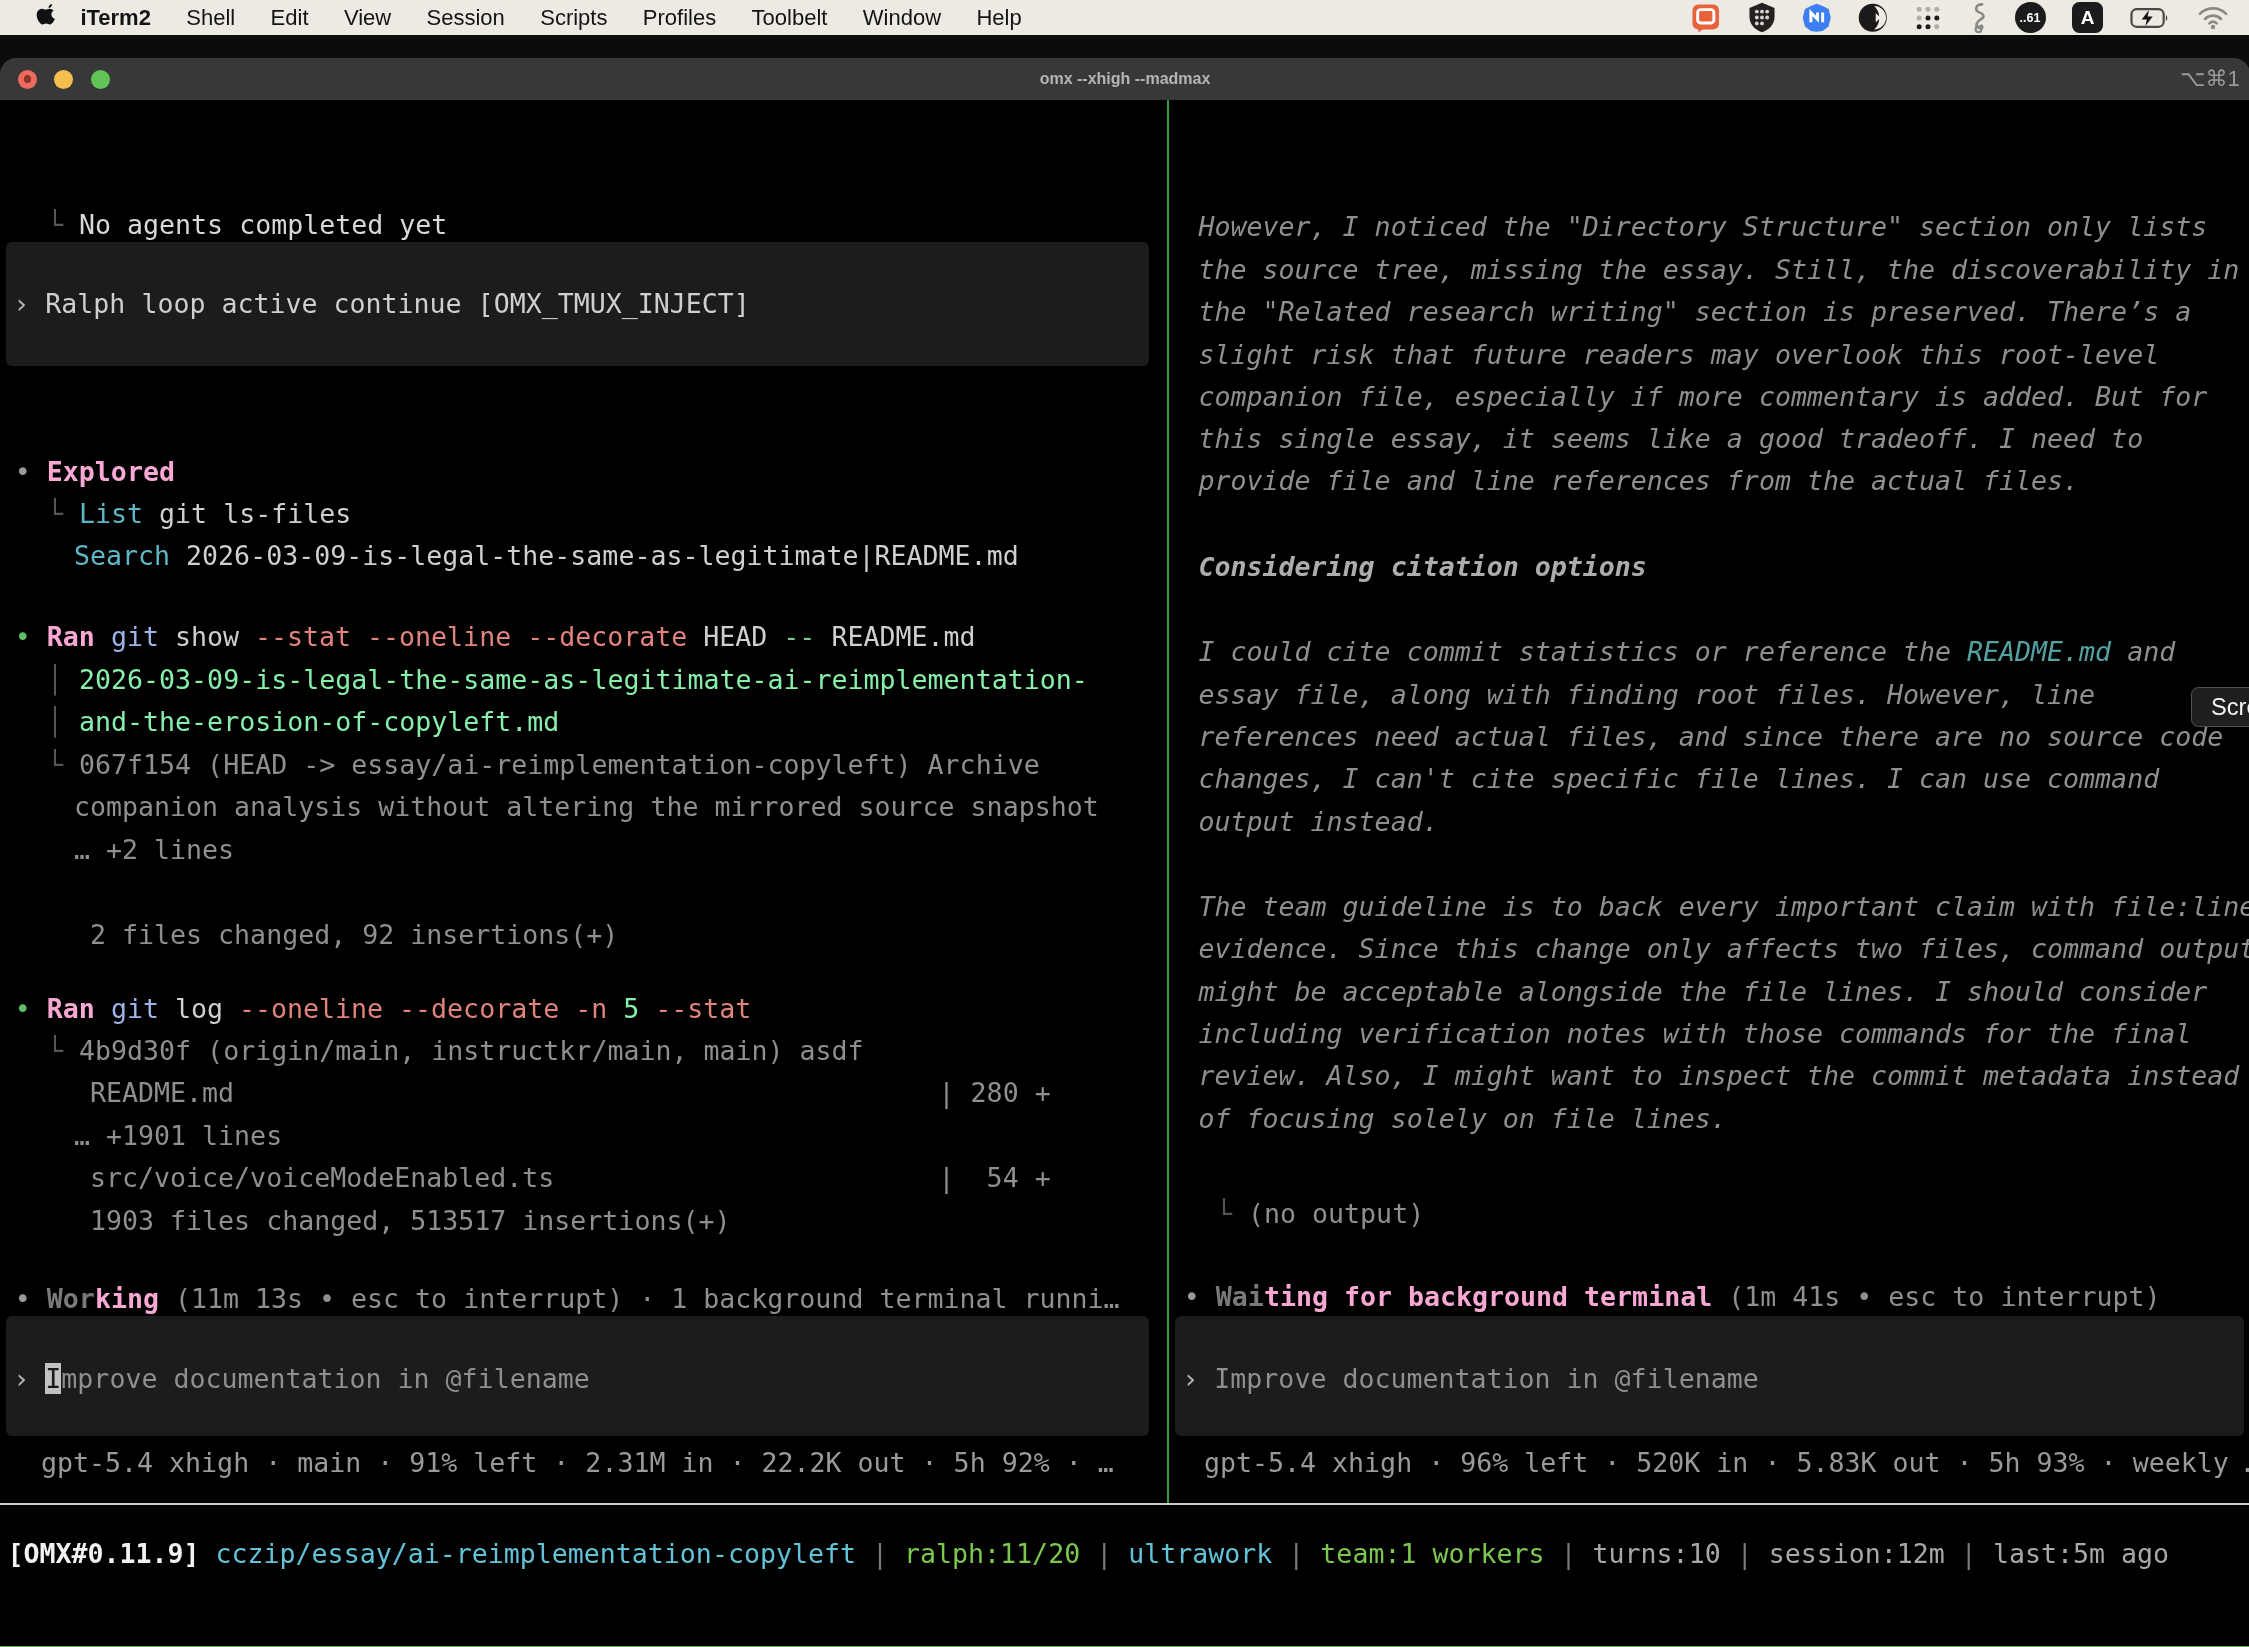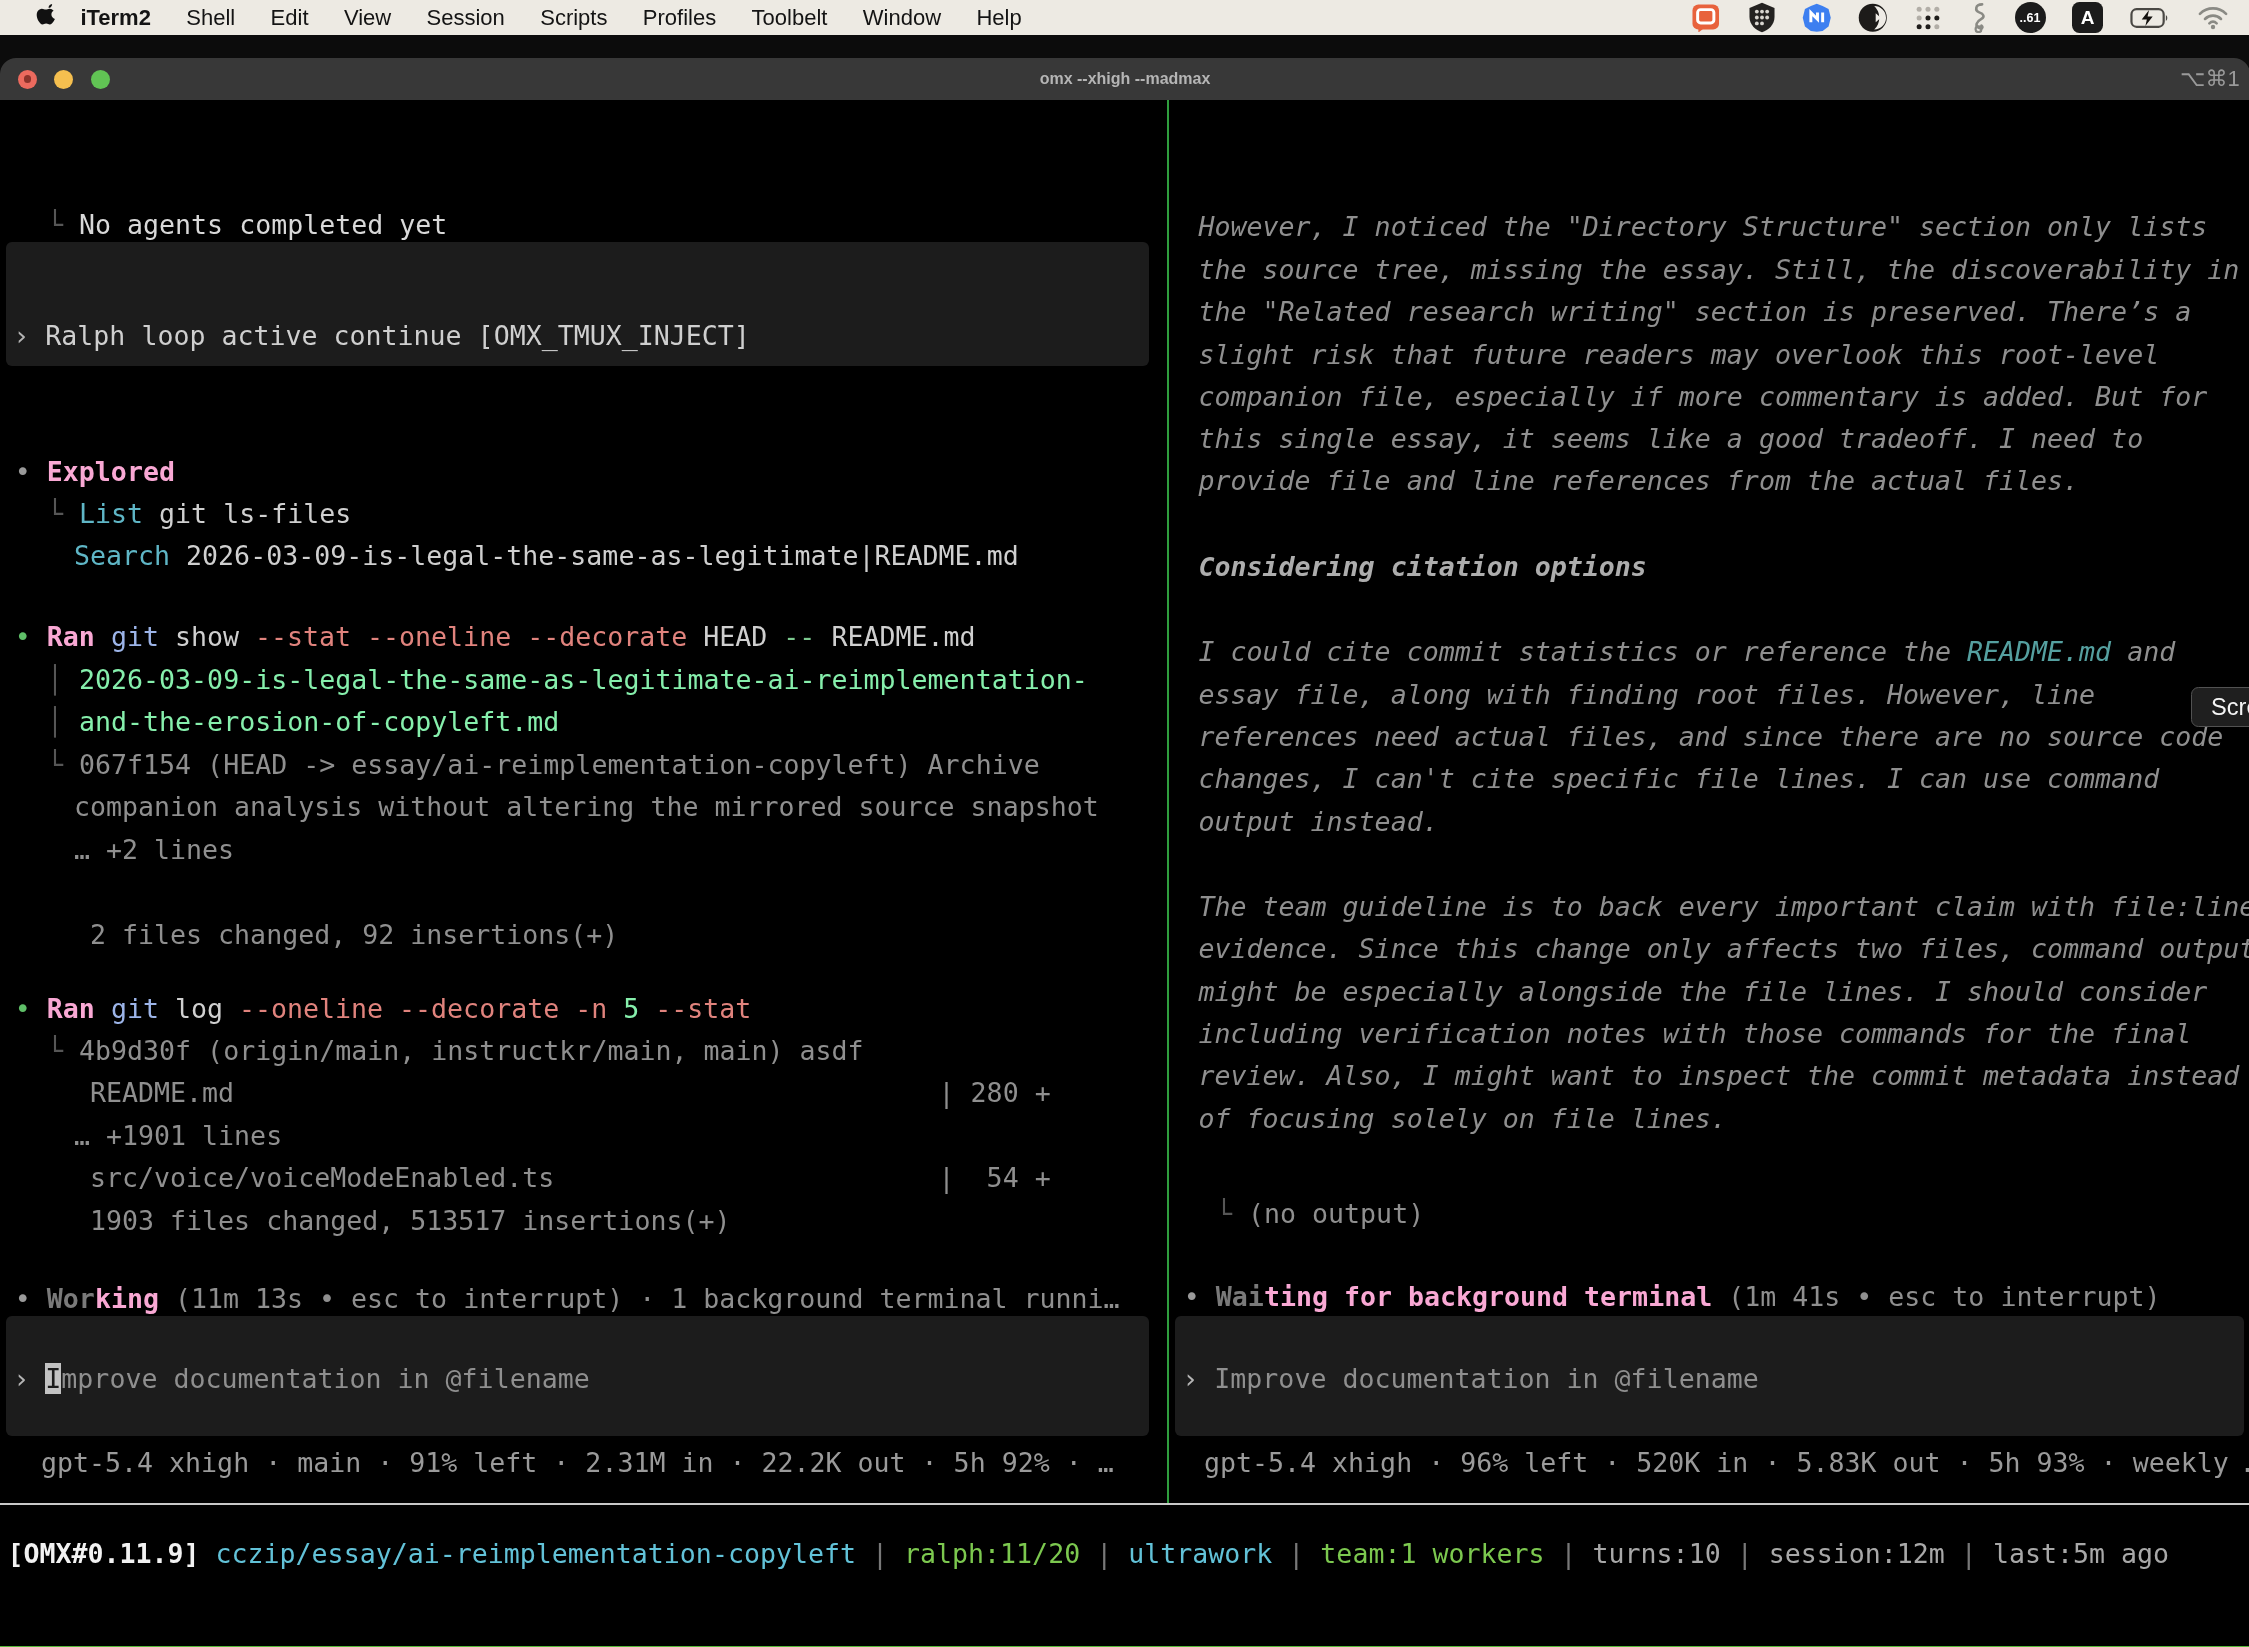--- a/index.html
+++ b/index.html
@@ -207,21 +207,21 @@
     <span class="wtitle">omx --xhigh --madmax</span>
     <span class="wshortcut">⌥⌘1</span>
   </div>
 
   <div class="term">
 
     <div class="pane pane-left">
       <div class="promptbox pb-left1"></div>
       <div class="promptbox pb-left2"></div>
     <div class="tl" style="top: 103px; left: 47px;"><span class="s-tree">└ </span><span class="s-bright">No agents completed yet</span></div>
-        <div class="tl" style="top: 182px; left: 13.3px; margin-top: 32px;"><span class="s-pr">› </span><span class="s-white">Ralph loop active continue [OMX_TMUX_INJECT]</span></div>
+        <div class="tl" style="top: 182px; left: 13.3px;"><span class="s-pr">› </span><span class="s-white">Ralph loop active continue [OMX_TMUX_INJECT]</span></div>
         <div class="tl" style="top: 350px; left: 14.8px;"><span class="s-gr">• </span><span class="s-bw">Explored</span></div>
         <div class="tl" style="top: 392px; left: 47px;"><span class="s-tree">└ </span><span class="s-cyan">List</span><span class="s-white"> git ls-files</span></div>
         <div class="tl" style="top: 434px; left: 74px;"><span class="s-cyan">Search</span><span class="s-white"> 2026-03-09-is-legal-the-same-as-legitimate|README.md</span></div>
         <div class="tl" style="top: 515px; left: 14.8px;"><span class="s-gb">• </span><span class="s-bw">Ran </span><span class="s-blue">git </span><span class="s-white">show </span><span class="s-red">--stat --oneline --decorate </span><span class="s-white">HEAD </span><span class="s-grn">-- </span><span class="s-white">README.md</span></div>
         <div class="tl" style="top: 558px; left: 47px;"><span class="s-tree">│ </span><span class="s-lav">2026-03-09-is-legal-the-same-as-legitimate-ai-reimplementation-</span></div>
         <div class="tl" style="top: 600px; left: 47px;"><span class="s-tree">│ </span><span class="s-lav">and-the-erosion-of-copyleft.md</span></div>
         <div class="tl" style="top: 643px; left: 47px;"><span class="s-tree">└ </span><span class="s-dim">067f154 (HEAD -&gt; essay/ai-reimplementation-copyleft) Archive</span></div>
         <div class="tl" style="top: 685px; left: 74px;"><span class="s-dim">companion analysis without altering the mirrored source snapshot</span></div>
         <div class="tl" style="top: 728px; left: 74px;"><span class="s-dim">… +2 lines</span></div>
         <div class="tl" style="top: 813px; left: 74px;"><span class="s-dim"> 2 files changed, 92 insertions(+)</span></div>
@@ -248,21 +248,21 @@
         <div class="tl" style="top: 317px; left: 29.5px;"><span class="s-it">this single essay, it seems like a good tradeoff. I need to</span></div>
         <div class="tl" style="top: 359px; left: 29.5px;"><span class="s-it">provide file and line references from the actual files.</span></div>
         <div class="tl" style="top: 445px; left: 29.5px;"><span class="s-itb">Considering citation options</span></div>
         <div class="tl" style="top: 530px; left: 29.5px;"><span class="s-it">I could cite commit statistics or reference the </span><span class="s-teal">README.md</span><span class="s-it"> and</span></div>
         <div class="tl" style="top: 573px; left: 29.5px;"><span class="s-it">essay file, along with finding root files. However, line</span></div>
         <div class="tl" style="top: 615px; left: 29.5px;"><span class="s-it">references need actual files, and since there are no source code</span></div>
         <div class="tl" style="top: 657px; left: 29.5px;"><span class="s-it">changes, I can't cite specific file lines. I can use command</span></div>
         <div class="tl" style="top: 700px; left: 29.5px;"><span class="s-it">output instead.</span></div>
         <div class="tl" style="top: 785px; left: 29.5px;"><span class="s-it">The team guideline is to back every important claim with file:line</span></div>
         <div class="tl" style="top: 827px; left: 29.5px;"><span class="s-it">evidence. Since this change only affects two files, command output</span></div>
-        <div class="tl" style="top: 870px; left: 29.5px;"><span class="s-it">might be especially alongside the file lines. I should consider</span></div>
+        <div class="tl" style="top: 870px; left: 29.5px;"><span class="s-it">might be acceptable alongside the file lines. I should consider</span></div>
         <div class="tl" style="top: 912px; left: 29.5px;"><span class="s-it">including verification notes with those commands for the final</span></div>
         <div class="tl" style="top: 954px; left: 29.5px;"><span class="s-it">review. Also, I might want to inspect the commit metadata instead</span></div>
         <div class="tl" style="top: 997px; left: 29.5px;"><span class="s-it">of focusing solely on file lines.</span></div>
         <div class="tl" style="top: 1092px; left: 47px;"><span class="s-tree">└ </span><span class="s-dim">(no output)</span></div>
         <div class="tl" style="top: 1175px; left: 14.8px;"><span class="s-gr">• </span><span class="s-db">Wai</span><span class="s-bw">ting for background terminal</span><span class="s-dim"> (1m 41s • esc to interrupt)</span></div>
         <div class="tl" style="top: 1257px; left: 13.3px;"><span class="s-pr">› </span><span class="s-dim">Improve documentation in @filename</span></div>
         <div class="tl" style="top: 1341px; left: 35px;"><span class="s-st">gpt-5.4 xhigh · 96% left · 520K in · 5.83K out · 5h 93% · weekly …</span></div>
       </div>
 
     <div class="hrule"></div>

